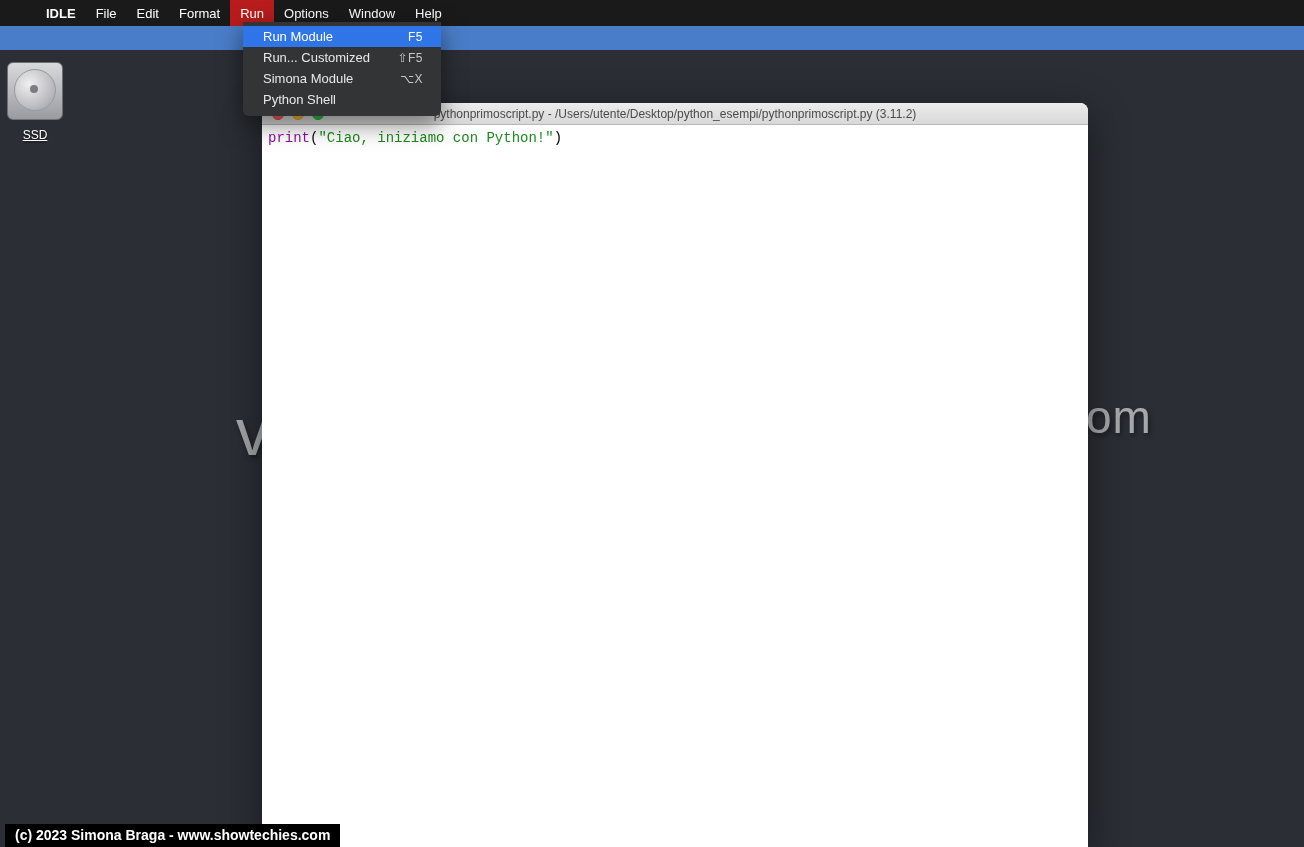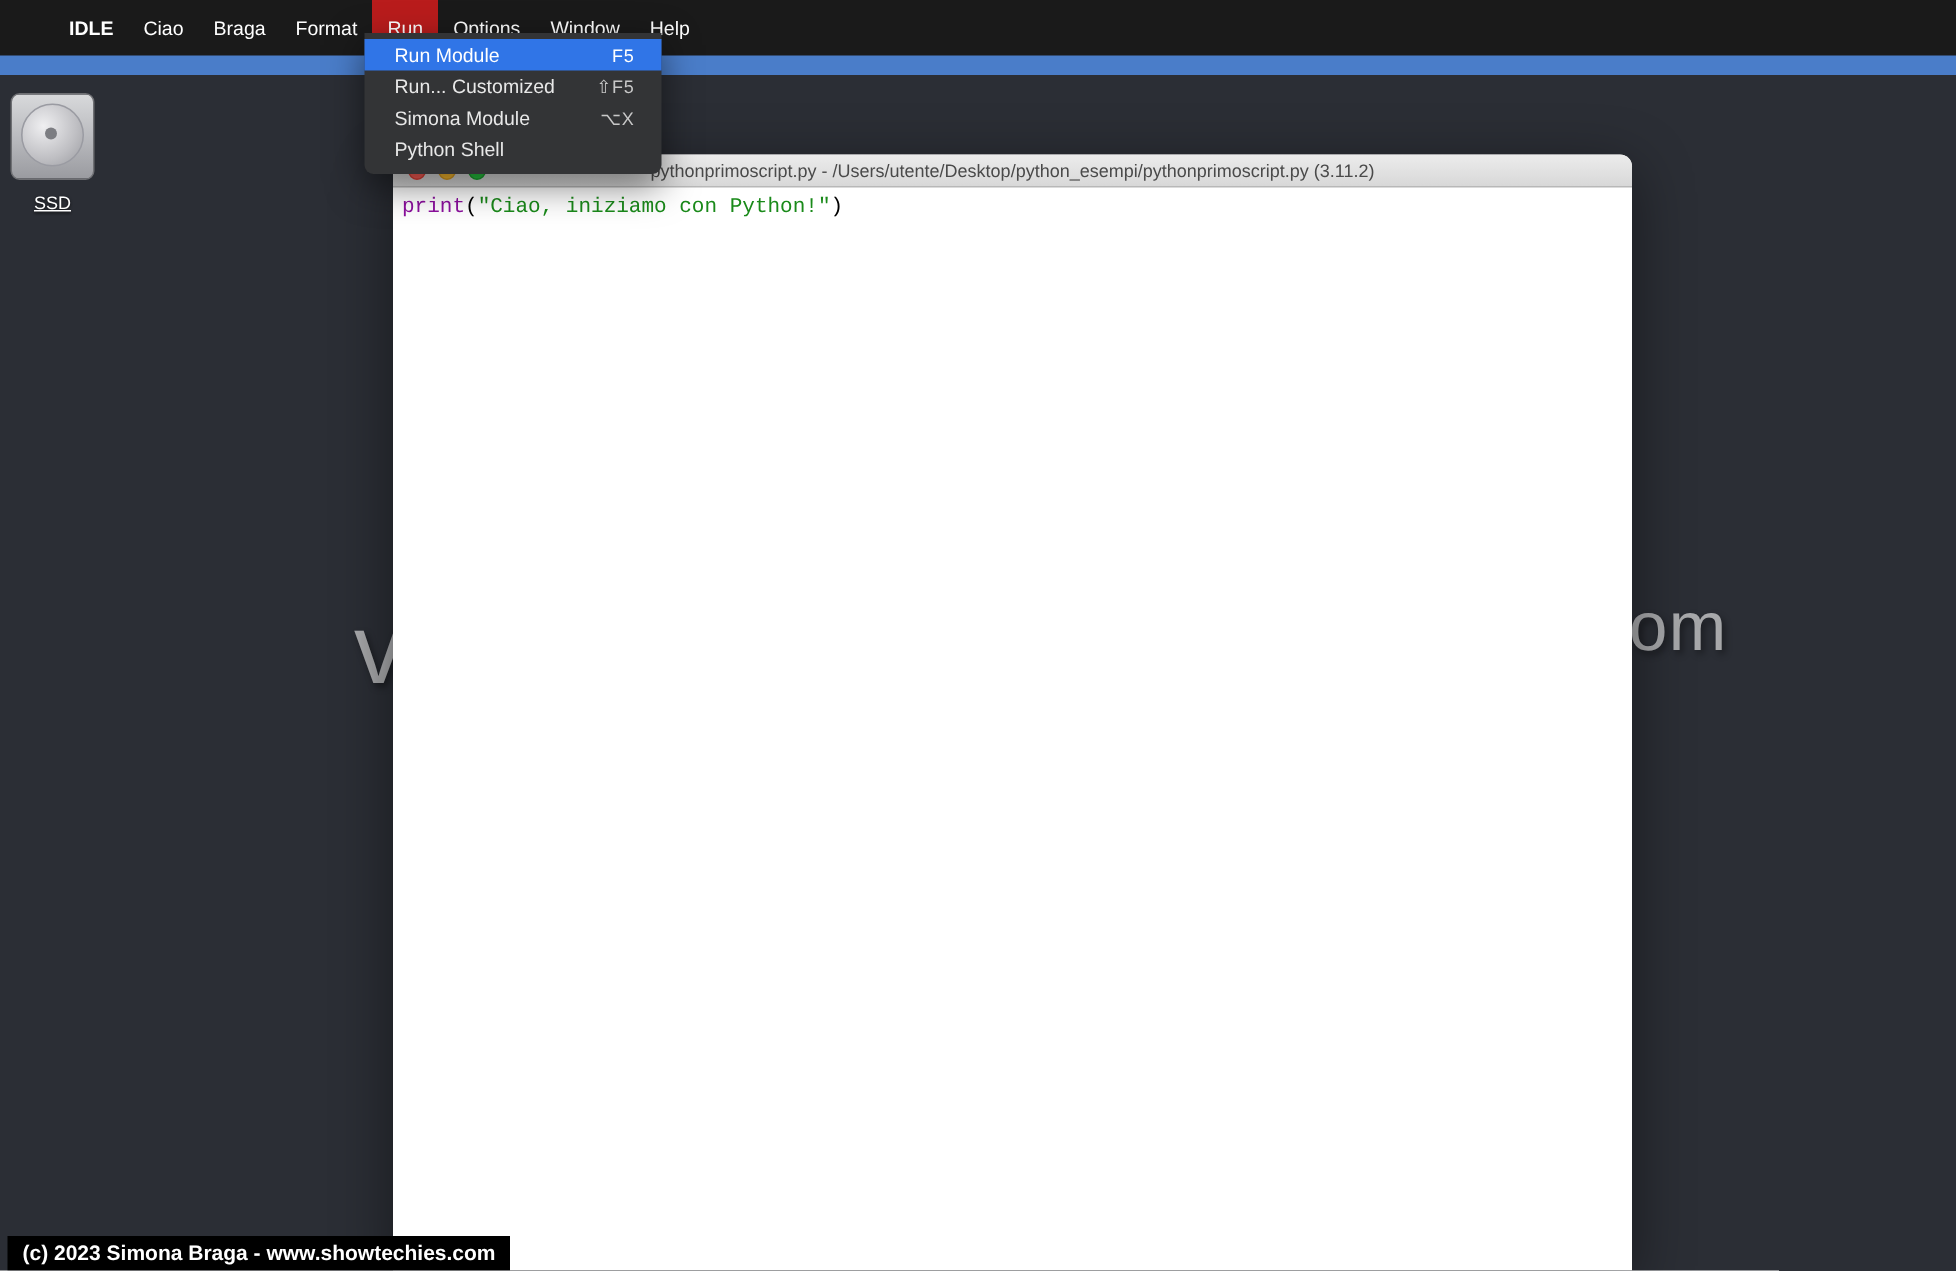--- a/index.html
+++ b/index.html
@@ -5,21 +5,21 @@
     * { margin: 0; padding: 0; box-sizing: border-box; }
     body {
       width: 1304px;
       height: 847px;
       background: #2b2e35;
       font-family: -apple-system, BlinkMacSystemFont, "Helvetica Neue", sans-serif;
       overflow: hidden;
       position: relative;
     }
     .menubar {
-      height: 37px;
+      height: 26px;
       background: #1a1a1a;
       color: #fff;
       display: flex;
       align-items: center;
       font-size: 13px;
       position: relative;
       z-index: 100;
     }
     .apple-logo {
       width: 36px;
@@ -214,22 +214,22 @@
       font-family: Arial, sans-serif;
       z-index: 300;
     }
   </style>
 </head>
 <body>
 
 <div class="menubar">
   <div class="apple-logo"></div>
   <div class="menubar-app">IDLE</div>
-  <div class="menu-item">Ciao</div>
-  <div class="menu-item">Braga</div>
+  <div class="menu-item">File</div>
+  <div class="menu-item">Edit</div>
   <div class="menu-item">Format</div>
   <div class="menu-item active">Run</div>
   <div class="menu-item">Options</div>
   <div class="menu-item">Window</div>
   <div class="menu-item">Help</div>
 </div>
 
 <div class="selection-bar"></div>
 
 <div class="dropdown">

